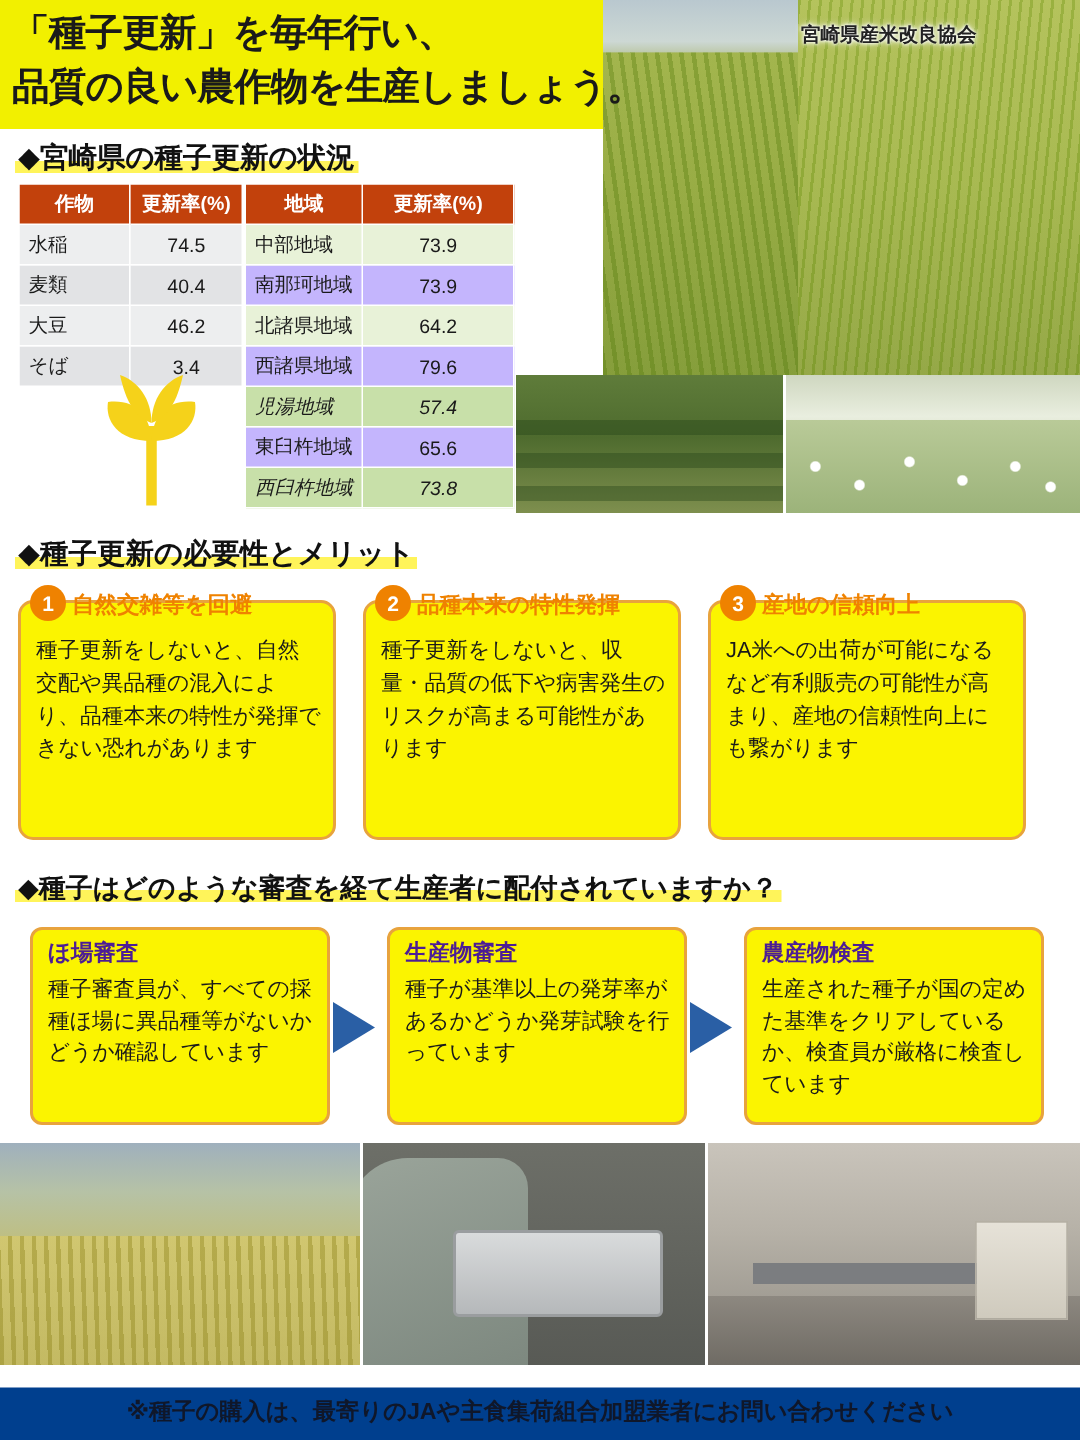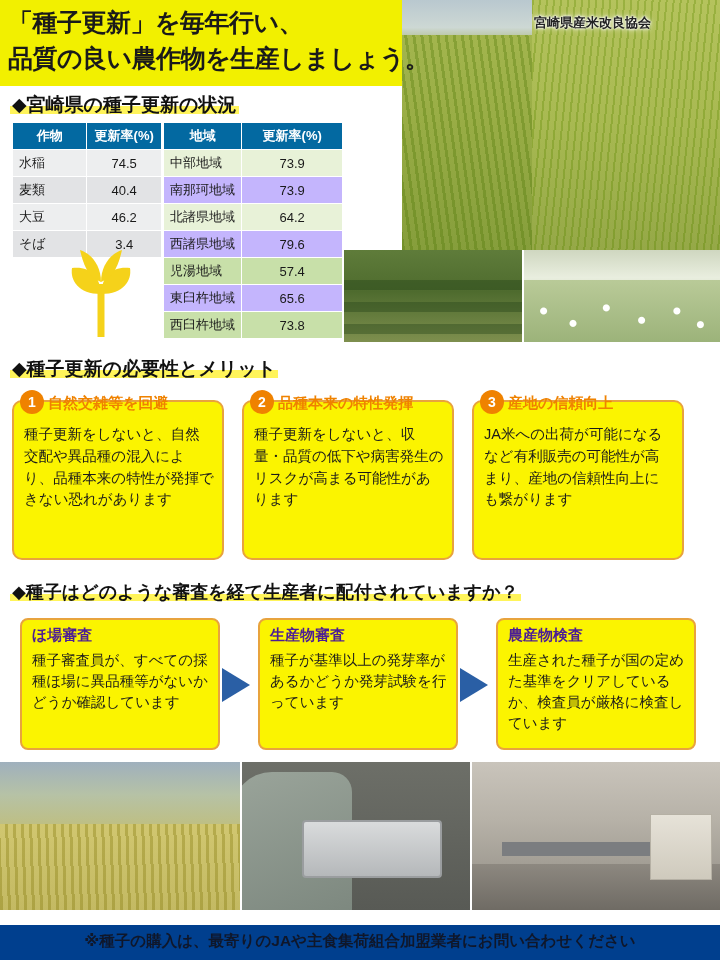--- a/index.html
+++ b/index.html
@@ -77,39 +77,39 @@
 
   
   table { border-collapse: collapse; }
   .tbl td, .tbl th {
     border: 1px solid #ffffff;
     font-size: 13px;
     padding: 4px 6px;
     color: #1a1a1a;
   }
   .tbl th {
-    background: #0369a1;
+    background: #c2410c;
     color: #fff;
     font-weight: bold;
     text-align: center;
   }
   .tbl .lbl { background: #edeeef; text-align: left; }
   .tbl .val { background: #edeeef; text-align: center; }
   .tbl .lbl.alt { background: #e2e3e5; }
   .tbl .val.alt { background: #e2e3e5; }
 
   #tbl-left { position: absolute; left: 12px; top: 122px; width: 150px; }
   #tbl-left td, #tbl-left th { width: 75px; }
 
   #tbl-right { position: absolute; left: 163px; top: 122px; width: 180px; }
   #tbl-right th.region, #tbl-right td.region { width: 70px; }
   #tbl-right th.rate, #tbl-right td.rate { width: 90px; }
   #tbl-right .g1 { background: #e8f2d8; }
   #tbl-right .g2 { background: #c4b5fd; }
-  #tbl-right .g3 { background: #c8e0a9; }
+  #tbl-right .g3 { background: #c8e0a9; font-style: italic; }
 
   
   .sprout { position: absolute; left: 56px; top: 242px; width: 90px; height: 100px; }
 
   
   .photo-veg {
     position: absolute; left: 344px; top: 250px; width: 178px; height: 92px;
     background: linear-gradient(180deg, #5f7c3a 0%, #4e6b2e 45%, #7e8f4e 100%);
     overflow: hidden;
   }

